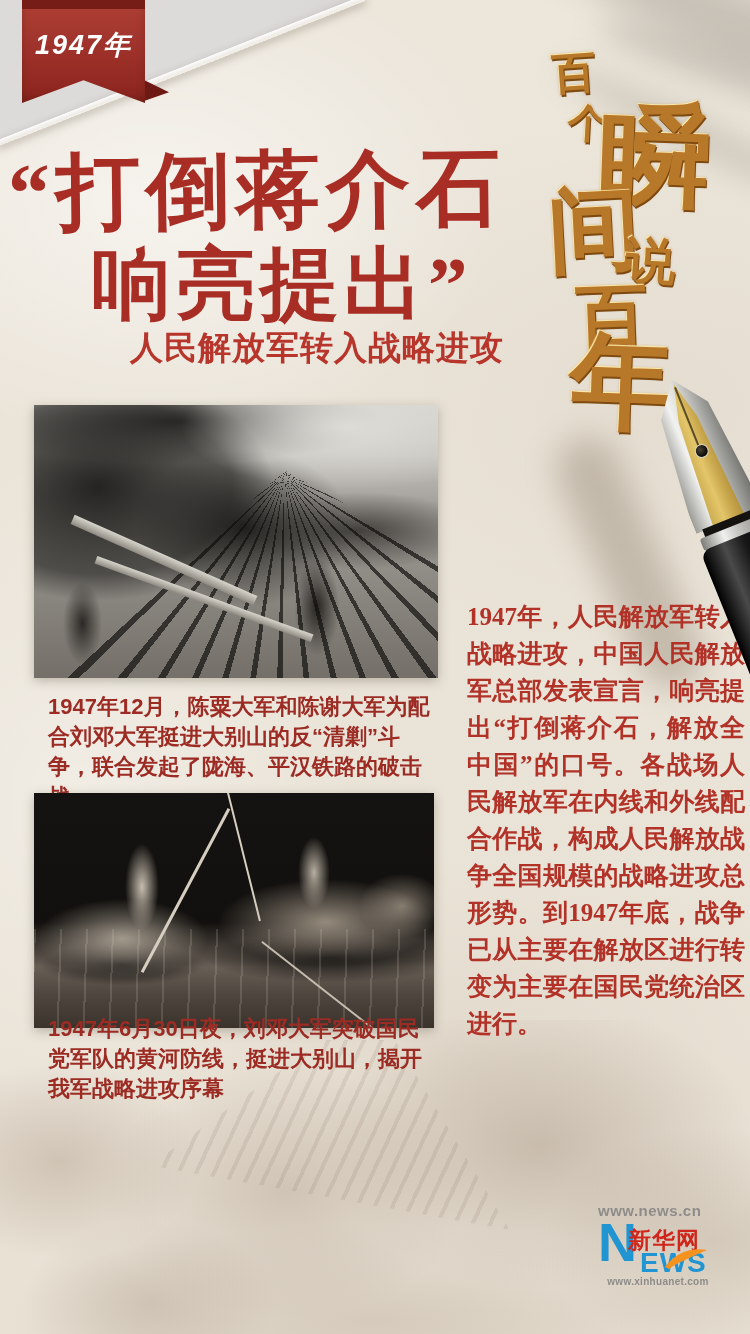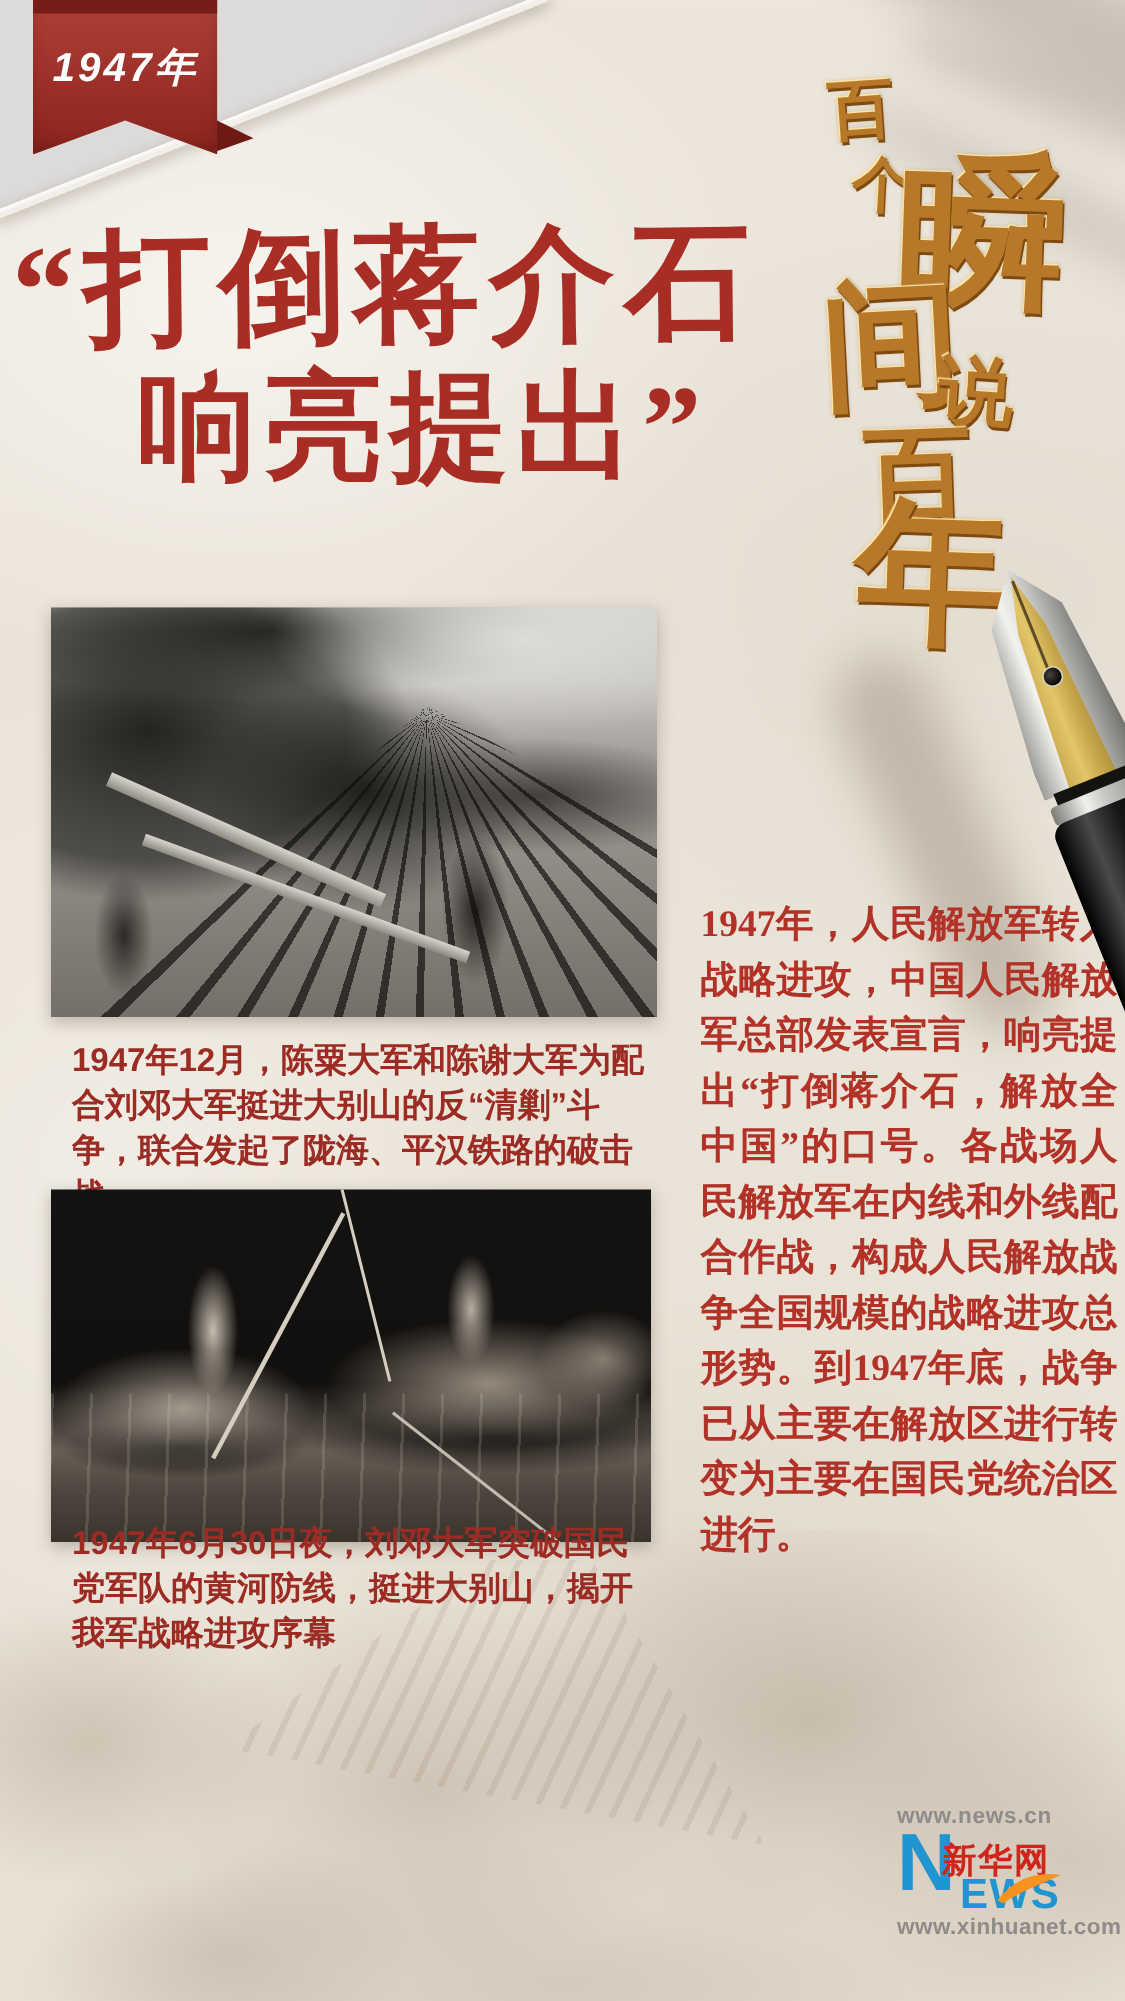--- a/index.html
+++ b/index.html
@@ -140,21 +140,21 @@
     color:#b23228;font-size:25px;line-height:37px;font-weight:bold;text-align:justify;
     font-family:"Liberation Serif","DejaVu Serif",serif;}
   
   .logo{position:absolute;left:598px;top:1202px;width:120px;}
   .logo-url-top{font-size:15px;font-weight:bold;color:#8e8c8a;letter-spacing:.5px;}
   .logo-mark{position:relative;height:52px;width:110px;margin-top:2px;}
   .logo-n{position:absolute;left:0;top:-4px;font-size:54px;line-height:50px;font-weight:bold;color:#2095d2;}
   .logo-cn{position:absolute;left:30px;top:4px;font-size:23px;font-weight:bold;color:#d0251b;letter-spacing:1px;white-space:nowrap;}
   .logo-ews{position:absolute;left:42px;top:26px;font-size:28px;font-weight:bold;color:#2095d2;letter-spacing:1px;}
   .logo-swoosh{position:absolute;left:66px;top:22px;}
-  .logo-url-bottom{font-size:15px;font-weight:bold;color:#8e8c8a;margin-top:3px;letter-spacing:.3px;}
+  .logo-url-bottom{font-size:10px;font-weight:bold;color:#8e8c8a;margin-top:3px;letter-spacing:.3px;text-align:center;}
 </style>
 </head>
 <body>
 
 <div class="stage">
 
   <div class="ghost-art"></div>
   <div class="ghost-rays"></div>
 
   <div class="leaf-shadow s1"></div>
@@ -165,20 +165,21 @@
   <div class="gray-corner"></div>
   <div class="paper-edge"></div>
 
   <div class="ribbon-fold"></div>
   <div class="ribbon">
     <div class="ribbon-year">1947年</div>
   </div>
 
   <div class="headline l1">“打倒蒋介石</div>
   <div class="headline l2">响亮提出”</div>
+  <div class="subtitle">人民解放军转入战略进攻</div>
 
   <div class="gold-char gc1">百</div>
   <div class="gold-char gc2">个</div>
   <div class="gold-char gc3">瞬</div>
   <div class="gold-char gc4">间</div>
   <div class="gold-char gc5">说</div>
   <div class="gold-char gc6">百</div>
   <div class="gold-char gc7">年</div>
 
   <div class="photo photo1">

